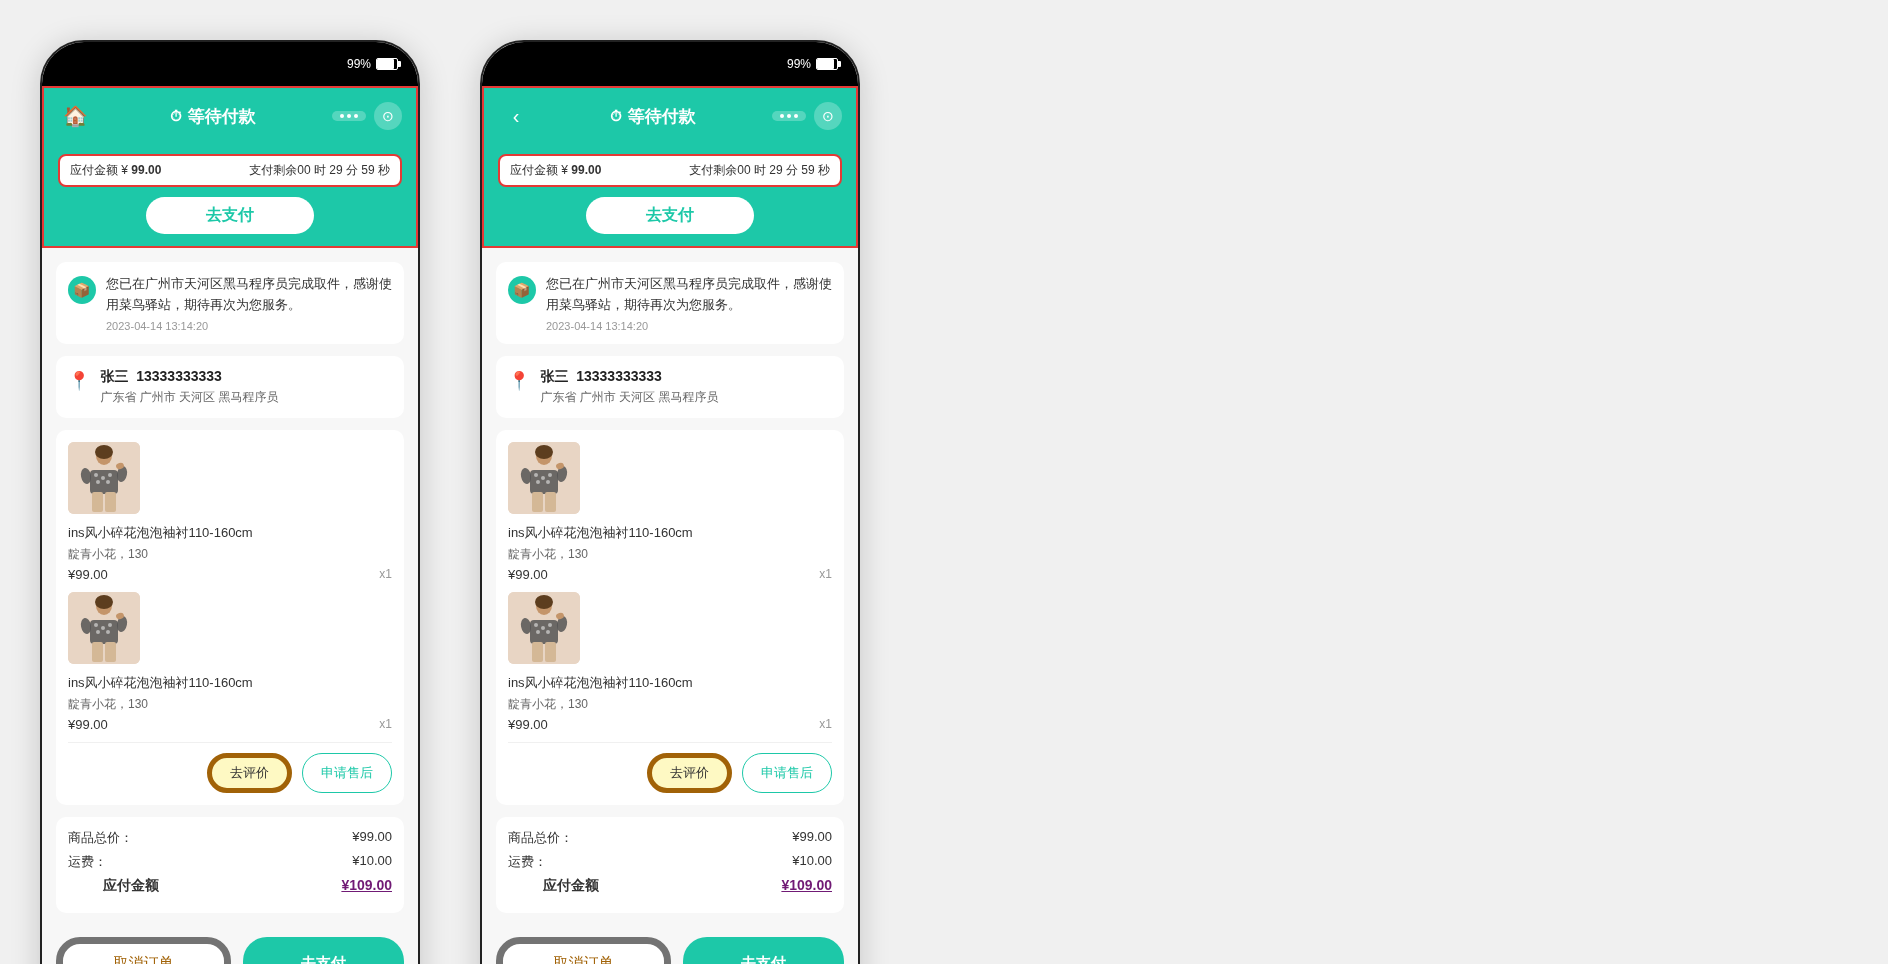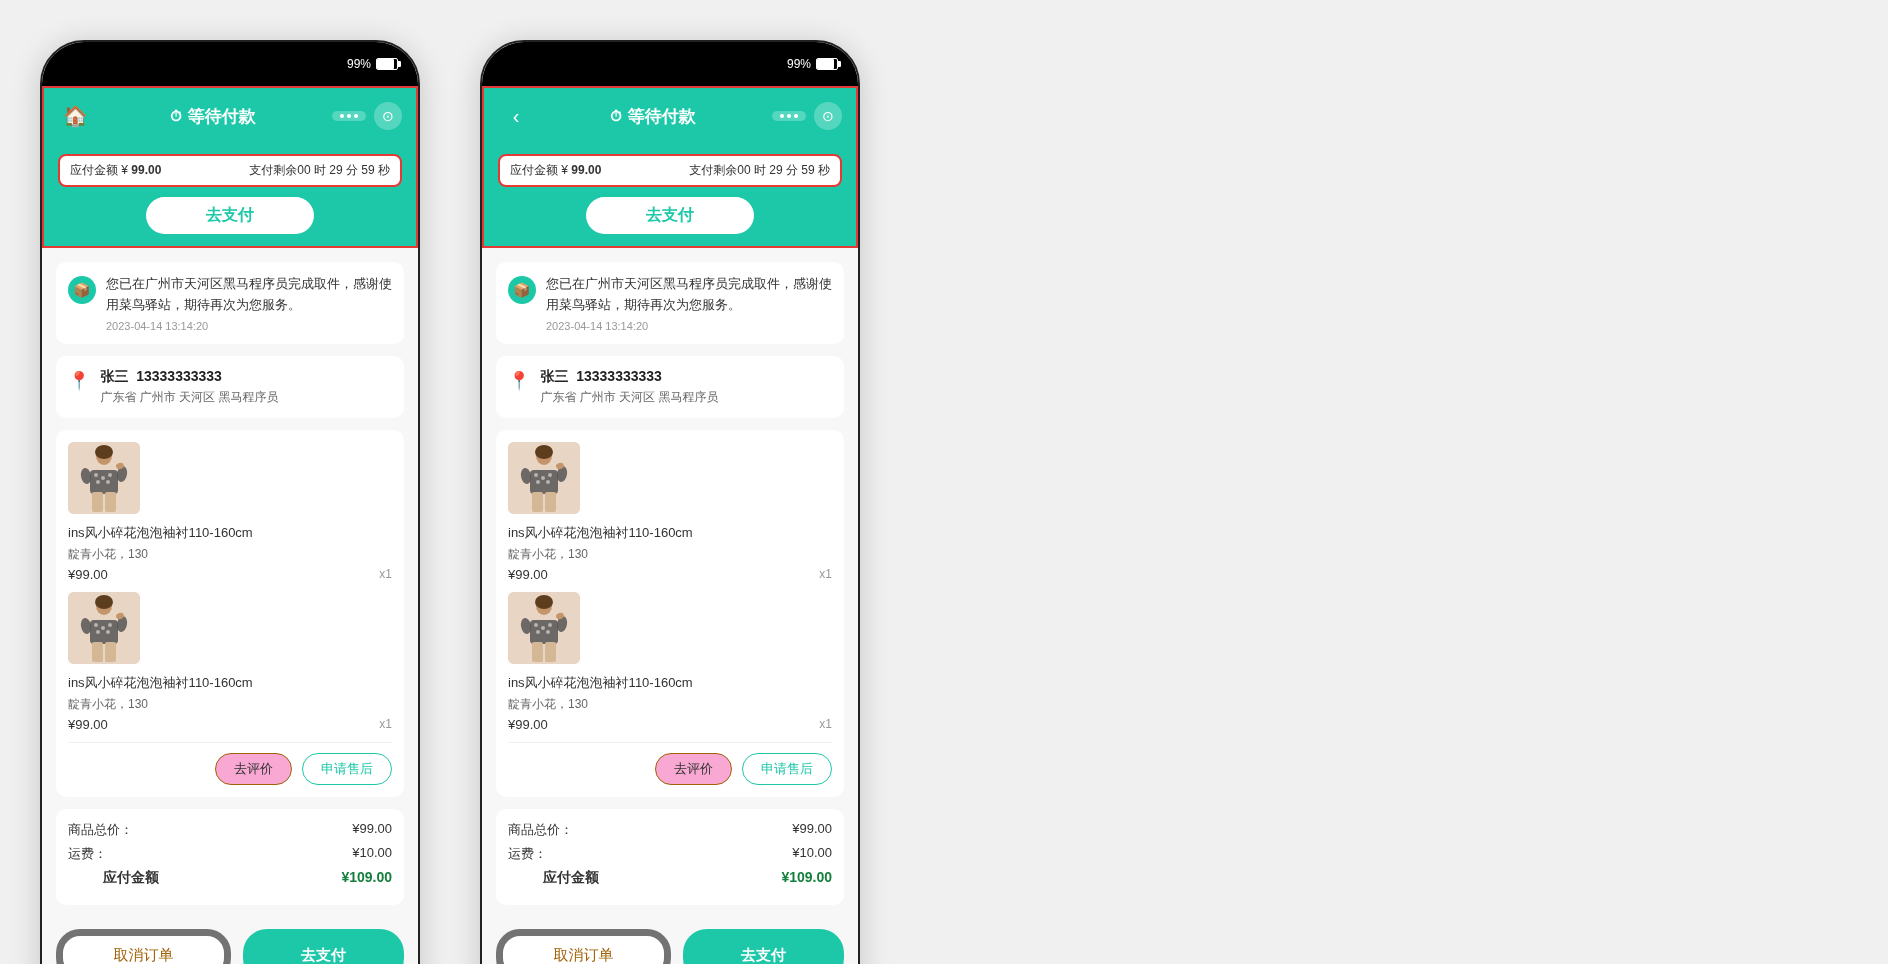--- a/index.html
+++ b/index.html
@@ -306,22 +306,22 @@
     
     .action-btns {
       display: flex;
       justify-content: flex-end;
       gap: 10px;
       margin-top: 10px;
       padding-top: 10px;
       border-top: 1px solid #f0f0f0;
     }
     .btn-outline {
-      border: 1px solid #a16207;
-      background: #f9a8d4;
+      border: 5px solid #a16207;
+      background: #fef9c3;
       color: #333;
       border-radius: 20px;
       padding: 6px 18px;
       font-size: 13px;
       cursor: pointer;
     }
     .btn-teal-outline {
       border: 1.5px solid #1dc8a8;
       background: #fff;
       color: #1dc8a8;
@@ -343,22 +343,23 @@
       margin-bottom: 6px;
       font-size: 13px;
       color: #333;
     }
     .price-row.total {
       font-size: 14px;
       font-weight: 600;
       margin-left: 35px;
     }
     .price-row .red {
-      color: #15803d;
+      color: #701a75;
       font-weight: 700;
+      text-decoration: underline;
     }
     
     .bottom-btns {
       display: flex;
       gap: 12px;
       padding: 12px 0 0 0;
     }
     .btn-cancel {
       flex: 1;
       border: 7px solid #737373;

